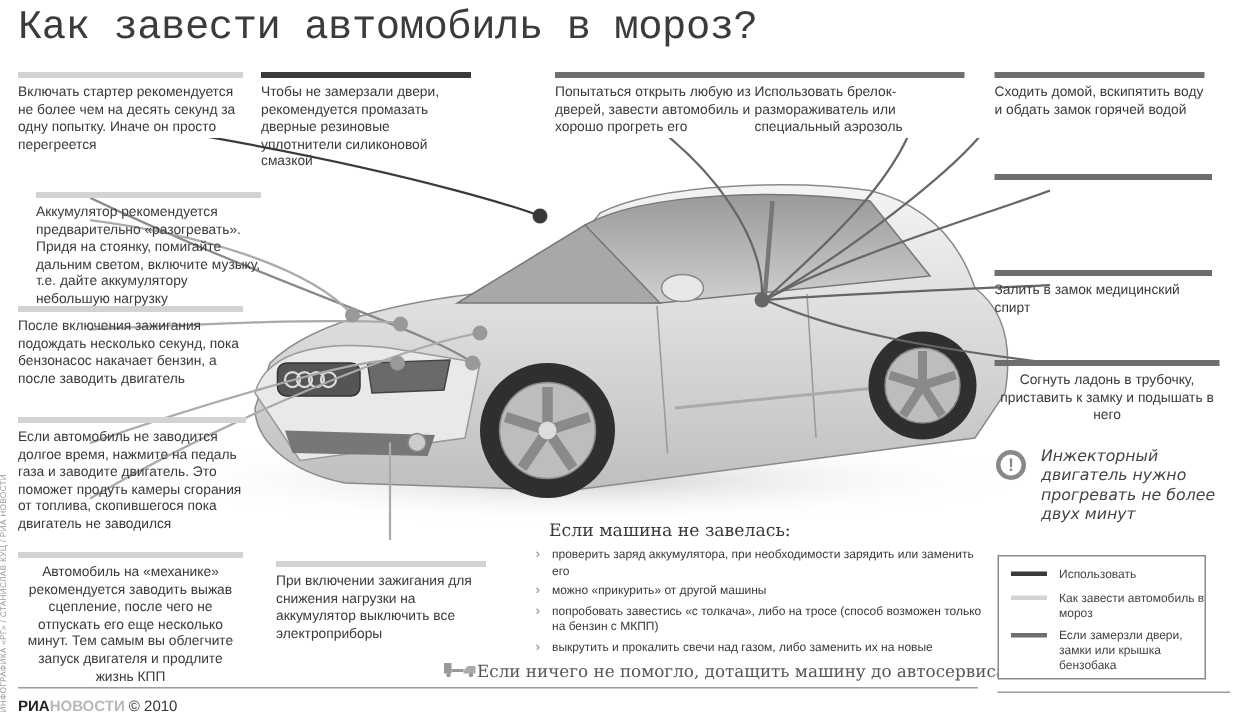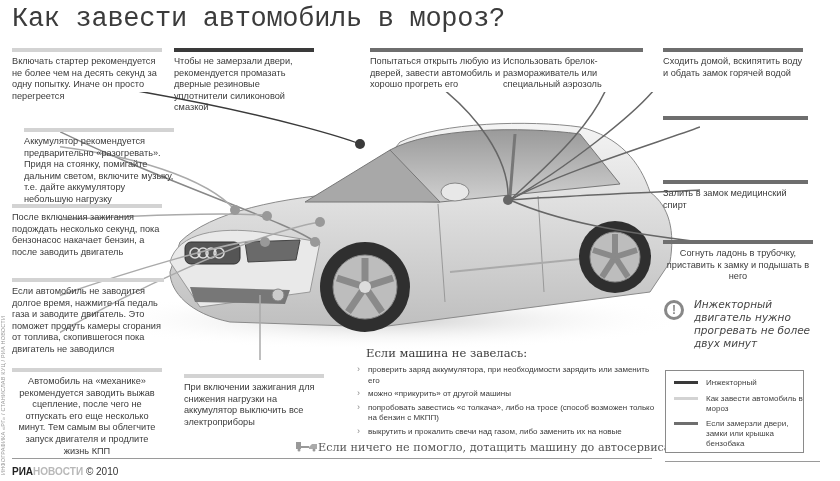--- a/index.html
+++ b/index.html
@@ -213,21 +213,21 @@
 </svg>
 
 <div class="service">Если ничего не помогло, дотащить машину до автосервиса</div>
 
 <div class="hr" style="left:12px; top:458px; width:640px;"></div>
 <div class="hr" style="left:665px; top:461px; width:155px;"></div>
 
 <div class="legend">
   <div class="legend-row" style="top:7px;">
     <span class="legend-swatch" style="background:#3a3a3a;"></span>
-    <span class="legend-label">Инжекторный</span>
+    <span class="legend-label">Использовать</span>
   </div>
   <div class="legend-row" style="top:23px;">
     <span class="legend-swatch" style="background:#d3d3d3;"></span>
     <span class="legend-label">Как завести автомобиль в мороз</span>
   </div>
   <div class="legend-row" style="top:48px;">
     <span class="legend-swatch" style="background:#6e6e6e;"></span>
     <span class="legend-label">Если замерзли двери, замки или крышка бензобака</span>
   </div>
 </div>

